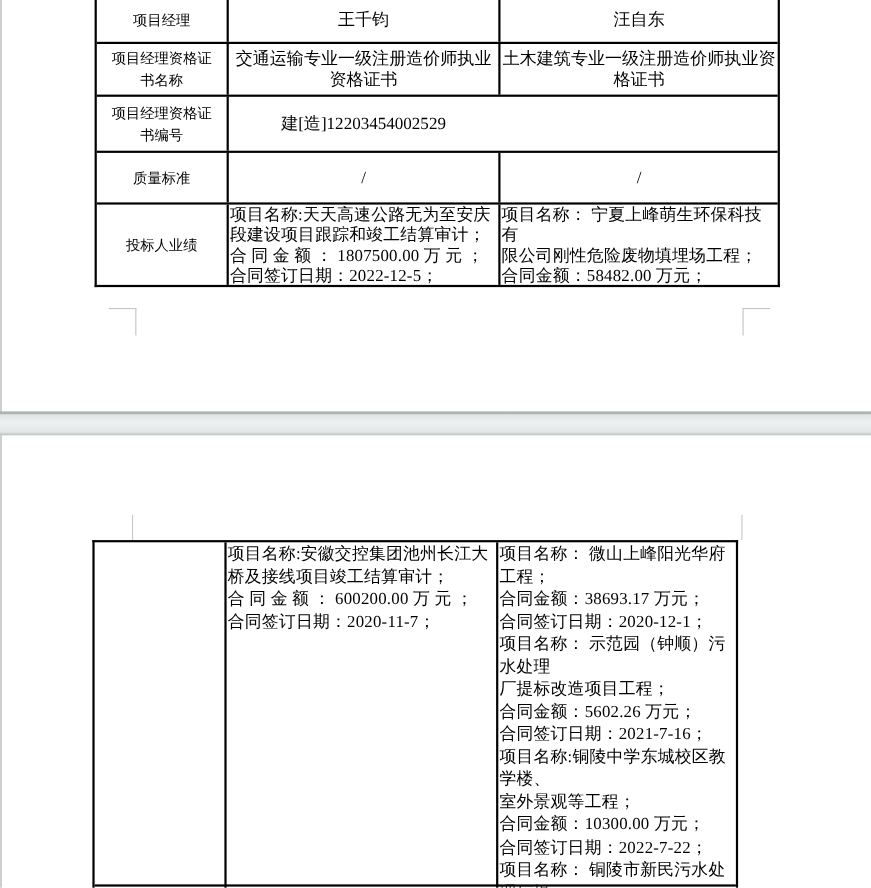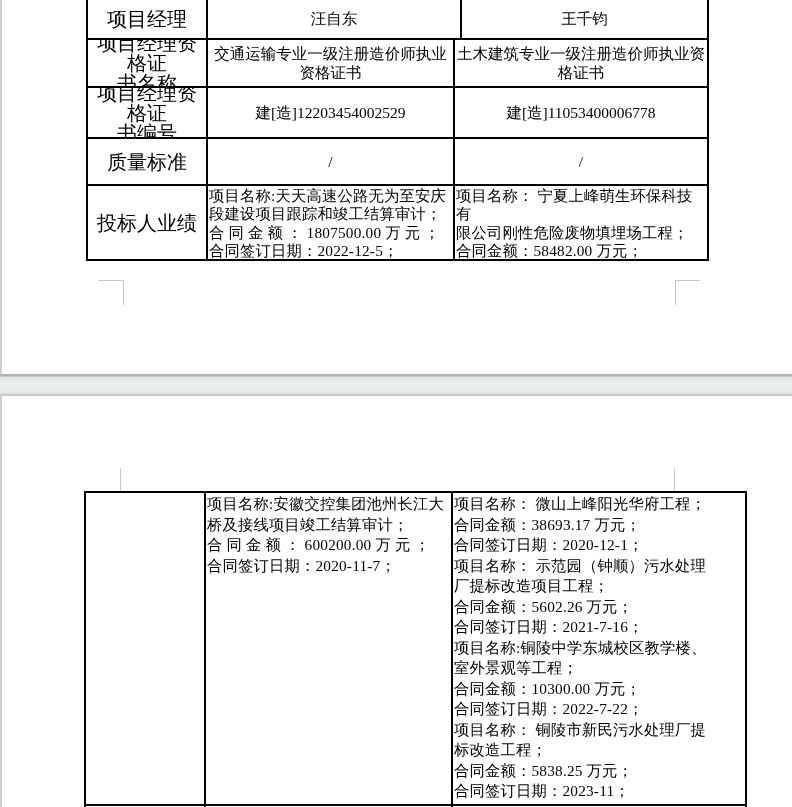--- a/index.html
+++ b/index.html
@@ -13,26 +13,26 @@
   .page{position:absolute;left:2px;right:0;background:#ffffff;}
   .page-1{top:0;height:374px;}
   .page-2{top:396px;height:411px;}
   .page-gap{
     position:absolute;left:0;right:0;top:374px;height:22px;
     background:linear-gradient(#aeb2b4 0,#aeb2b4 2px,#e0e3e4 3px,#eef0f0 45%,#e4e7e8 85%,#c6c9ca 95%,#c6c9ca 100%);
   }
   
   .doc-table{position:absolute;box-sizing:border-box;border-left:2px solid #000;border-right:2px solid #000;}
   .tbl-1{left:84px;top:0;width:623px;height:261px;border-bottom:2px solid #000;}
-  .tbl-2{left:84px;top:491px;width:663px;height:316px;border-top:2px solid #000;}
+  .tbl-2{left:84px;top:491px;width:587px;height:316px;border-top:2px solid #000;}
   .t-row{display:flex;box-sizing:border-box;border-bottom:2px solid #000;}
   .t-row.no-bottom{border-bottom:none;}
   .cell{box-sizing:border-box;overflow:hidden;}
   .hcell{width:118px;display:flex;align-items:center;justify-content:center;text-align:center;
-         white-space:pre-line;font-size:20px;line-height:20px;}
+         white-space:pre-line;font-size:13px;line-height:20px;}
   .c1{width:247px;border-left:2px solid #000;}
   .c2{flex:1;border-left:2px solid #000;}
   .centered{display:flex;align-items:center;justify-content:center;text-align:center;
             white-space:pre-line;font-size:15.5px;line-height:20px;}
   .textblock{white-space:pre-line;font-size:15.3px;padding:1px 0 4px 1px;letter-spacing:0.2px;}
   .lh-p1{line-height:18.25px;}
   .lh-p2{line-height:20.5px;}
   .row-line{position:absolute;left:0;right:0;height:2px;background:#000;}
   
   .mark{position:absolute;}
@@ -46,38 +46,37 @@
 </head>
 <body>
 
 <div class="edge-strip"></div>
 
 <div class="page page-1">
   <div class="doc-table tbl-1">
 
     <div class="t-row" style="height:40px">
       <div class="cell hcell">项目经理</div>
+      <div class="cell c1 centered">王千钧</div>
       <div class="cell c2 centered">汪自东</div>
-      <div class="cell c1 centered">王千钧</div>
     </div>
 
     <div class="t-row" style="height:48px">
       <div class="cell hcell">项目经理资格证
 书名称</div>
       <div class="cell c1 centered" style="line-height:19px">交通运输专业一级注册造价师执业
 资格证书</div>
       <div class="cell c2 centered" style="line-height:19px">土木建筑专业一级注册造价师执业资
 格证书</div>
     </div>
 
     <div class="t-row" style="height:51px">
       <div class="cell hcell">项目经理资格证
 书编号</div>
       <div class="cell c1 centered">建[造]12203454002529</div>
-      <div class="cell c2 centered">建[造]11053400006778</div>
     </div>
 
     <div class="t-row" style="height:47px">
       <div class="cell hcell">质量标准</div>
       <div class="cell c1 centered">/</div>
       <div class="cell c2 centered">/</div>
     </div>
 
     <div class="t-row no-bottom" style="height:73px">
       <div class="cell hcell">投标人业绩</div>

